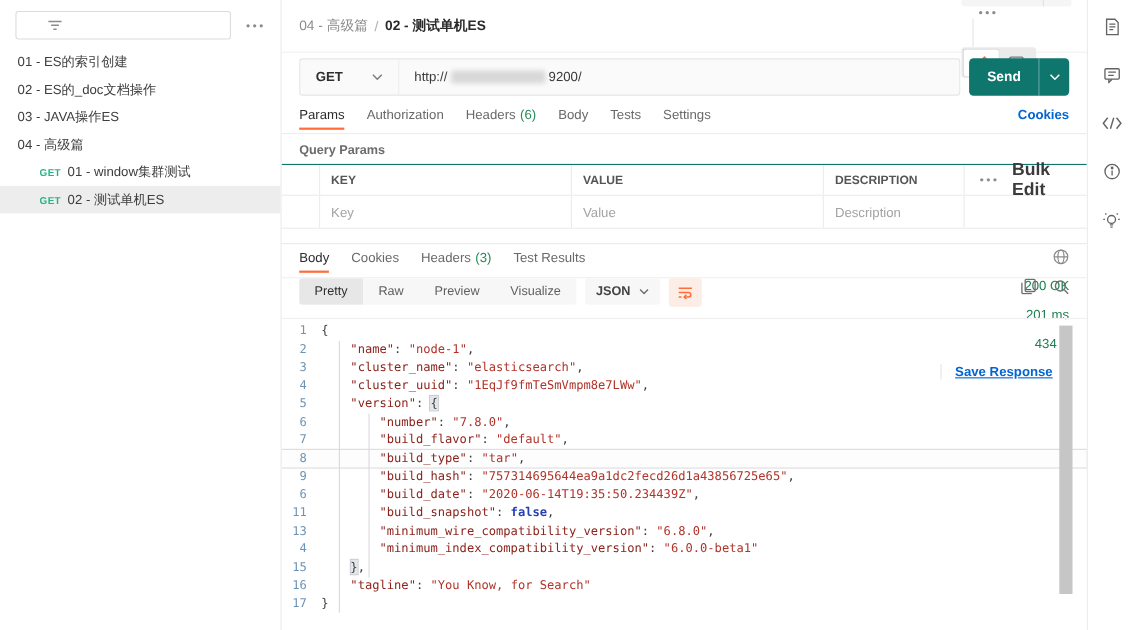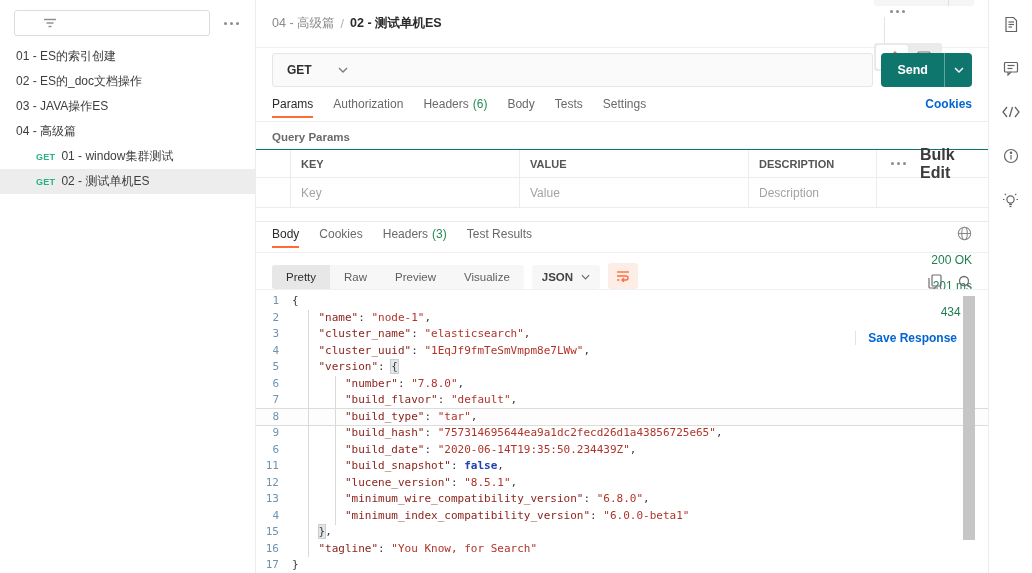--- a/index.html
+++ b/index.html
@@ -68,23 +68,23 @@
   .bulk-edit { font-size:16px; font-weight:bold; color:#3b3b3b; cursor:pointer; }
   .qp-input { border:none; outline:none; background:transparent; width:100%; font-size:12px; color:#333; font-family:inherit; }
   .qp-input::placeholder { color:#a3a3a3; }
   .qp-row.inputs { height:30px; }
 
   
   .resp { margin-top:13px; border-top:1px solid #e9e9e9; flex:1; display:flex; flex-direction:column; min-height:0; }
   .resp-hdr { height:31px; display:flex; align-items:flex-start; padding:0 16px; border-bottom:1px solid #efefef; }
   .resp-meta { margin-left:auto; display:flex; align-items:flex-end; gap:12px; padding-top:4px;flex-direction:column; }
   .meta-green { font-size:12px; color:#1e7e51; }
-  .save-resp { display:flex; align-items:center; gap:6px; font-size:12px; font-weight:bold; color:#0265d2; cursor:pointer; border-left:1px solid #e4e4e4; padding-left:12px; }
-
-  .view-row { height:37px; display:flex; align-items:flex-end; padding:0 16px; gap:8px; border-bottom:1px solid #f0f0f0; }
+  .save-resp { display:flex; align-items:center; gap:6px; font-size:12px; font-weight:bold; color:#0265d2; cursor:pointer; border-left:1px solid #e4e4e4; padding-left:12px;text-decoration:underline; }
+
+  .view-row { height:37px; display:flex; align-items:flex-start; padding:0 16px; gap:8px; border-bottom:1px solid #f0f0f0; }
   .segbar { display:flex; background:#f7f7f7; border-radius:3px; overflow:hidden; }
   .seg { font-size:11.5px; color:#5f5f5f; padding:6px 14px; cursor:pointer; }
   .seg.active { background:#e7e7e7; color:#2e2e2e; }
   .json-dd { display:flex; align-items:center; gap:8px; background:#f7f7f7; border-radius:3px; padding:6px 10px; font-size:11.5px; font-weight:bold; color:#444; cursor:pointer; }
   .wrap-btn { background:#fceee7; border-radius:3px; width:30px; height:26px; display:flex; align-items:center; justify-content:center; cursor:pointer; }
   .view-right { margin-left:auto; display:flex; gap:16px; align-items:center; }
   .icon-btn { cursor:pointer; display:flex; align-items:center; justify-content:center; }
 
   .code { flex:1; position:relative; overflow:hidden; font-family:"DejaVu Sans Mono","Liberation Mono",monospace; font-size:11px; line-height:16.5px; padding-top:3px; }
   .cl { display:flex; }
@@ -214,20 +214,25 @@
     </div>
 
     <div class="url-row">
       <div class="url-bar">
         <span class="method">
           <span>GET</span>
           <svg width="10" height="6" viewBox="0 0 10 6" fill="none" stroke="#7a7a7a" stroke-width="1.3">
               <polyline points="1,1 5,5 9,1"></polyline>
             </svg>
         </span>
+        <span class="url-text" style="border-left:1px solid #eee; height:100%;">
+          <span>http://</span>
+            <span class="redact"></span>
+            <span>9200/</span>
+        </span>
       </div>
       <div class="btn-send">
         <span class="send-main">Send</span>
         <span class="send-caret">
           <svg width="10" height="6" viewBox="0 0 10 6" fill="none" stroke="#fff" stroke-width="1.4">
               <polyline points="1,1 5,5 9,1"></polyline>
             </svg>
         </span>
       </div>
     </div>
@@ -413,24 +418,20 @@
               <span class="ln">9</span>
               <span class="cd"><span class="w">        </span><span class="k">"build_hash"</span><span class="p">: </span><span class="s">"757314695644ea9a1dc2fecd26d1a43856725e65"</span><span class="p">,</span></span>
             </div>
             <div class="cl">
               <span class="ln">6</span>
               <span class="cd"><span class="w">        </span><span class="k">"build_date"</span><span class="p">: </span><span class="s">"2020-06-14T19:35:50.234439Z"</span><span class="p">,</span></span>
             </div>
             <div class="cl">
               <span class="ln">11</span>
               <span class="cd"><span class="w">        </span><span class="k">"build_snapshot"</span><span class="p">: </span><span class="b">false</span><span class="p">,</span></span>
-            </div>
-            <div class="cl">
-              <span class="ln">12</span>
-              <span class="cd"><span class="w">        </span><span class="k">"lucene_version"</span><span class="p">: </span><span class="s">"8.5.1"</span><span class="p">,</span></span>
             </div>
             <div class="cl">
               <span class="ln">13</span>
               <span class="cd"><span class="w">        </span><span class="k">"minimum_wire_compatibility_version"</span><span class="p">: </span><span class="s">"6.8.0"</span><span class="p">,</span></span>
             </div>
             <div class="cl">
               <span class="ln">4</span>
               <span class="cd"><span class="w">        </span><span class="k">"minimum_index_compatibility_version"</span><span class="p">: </span><span class="s">"6.0.0-beta1"</span></span>
             </div>
             <div class="cl">

